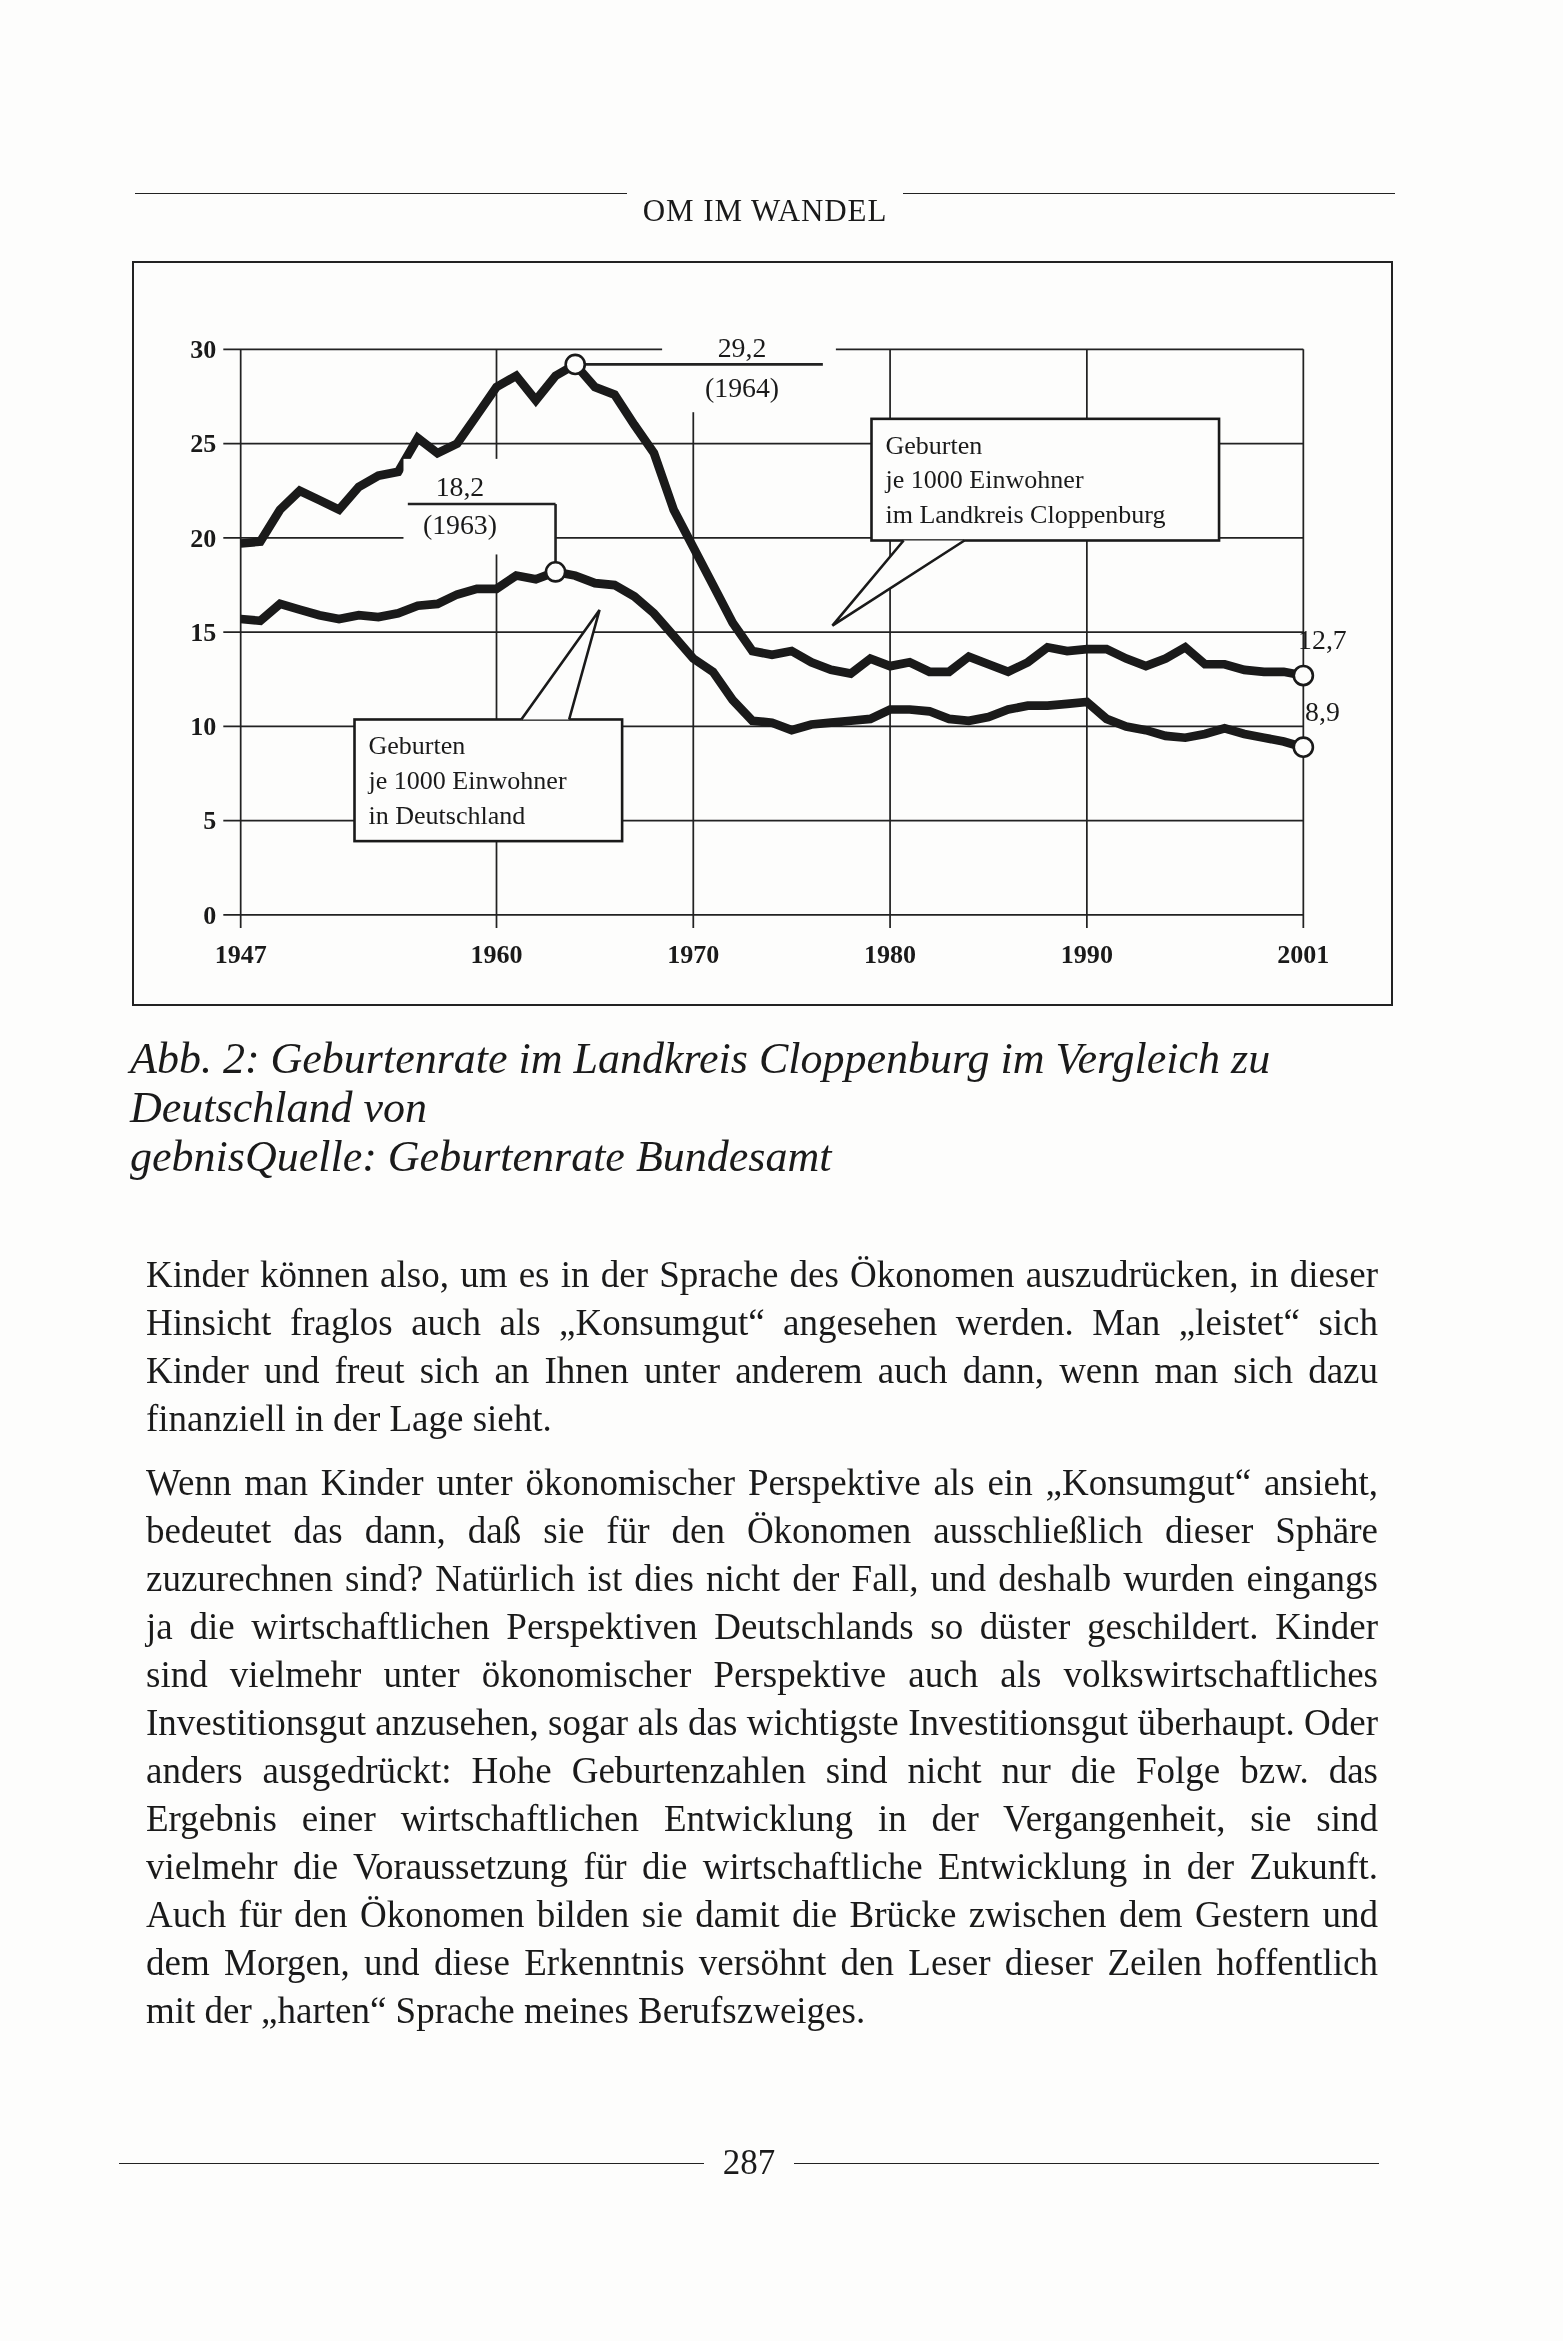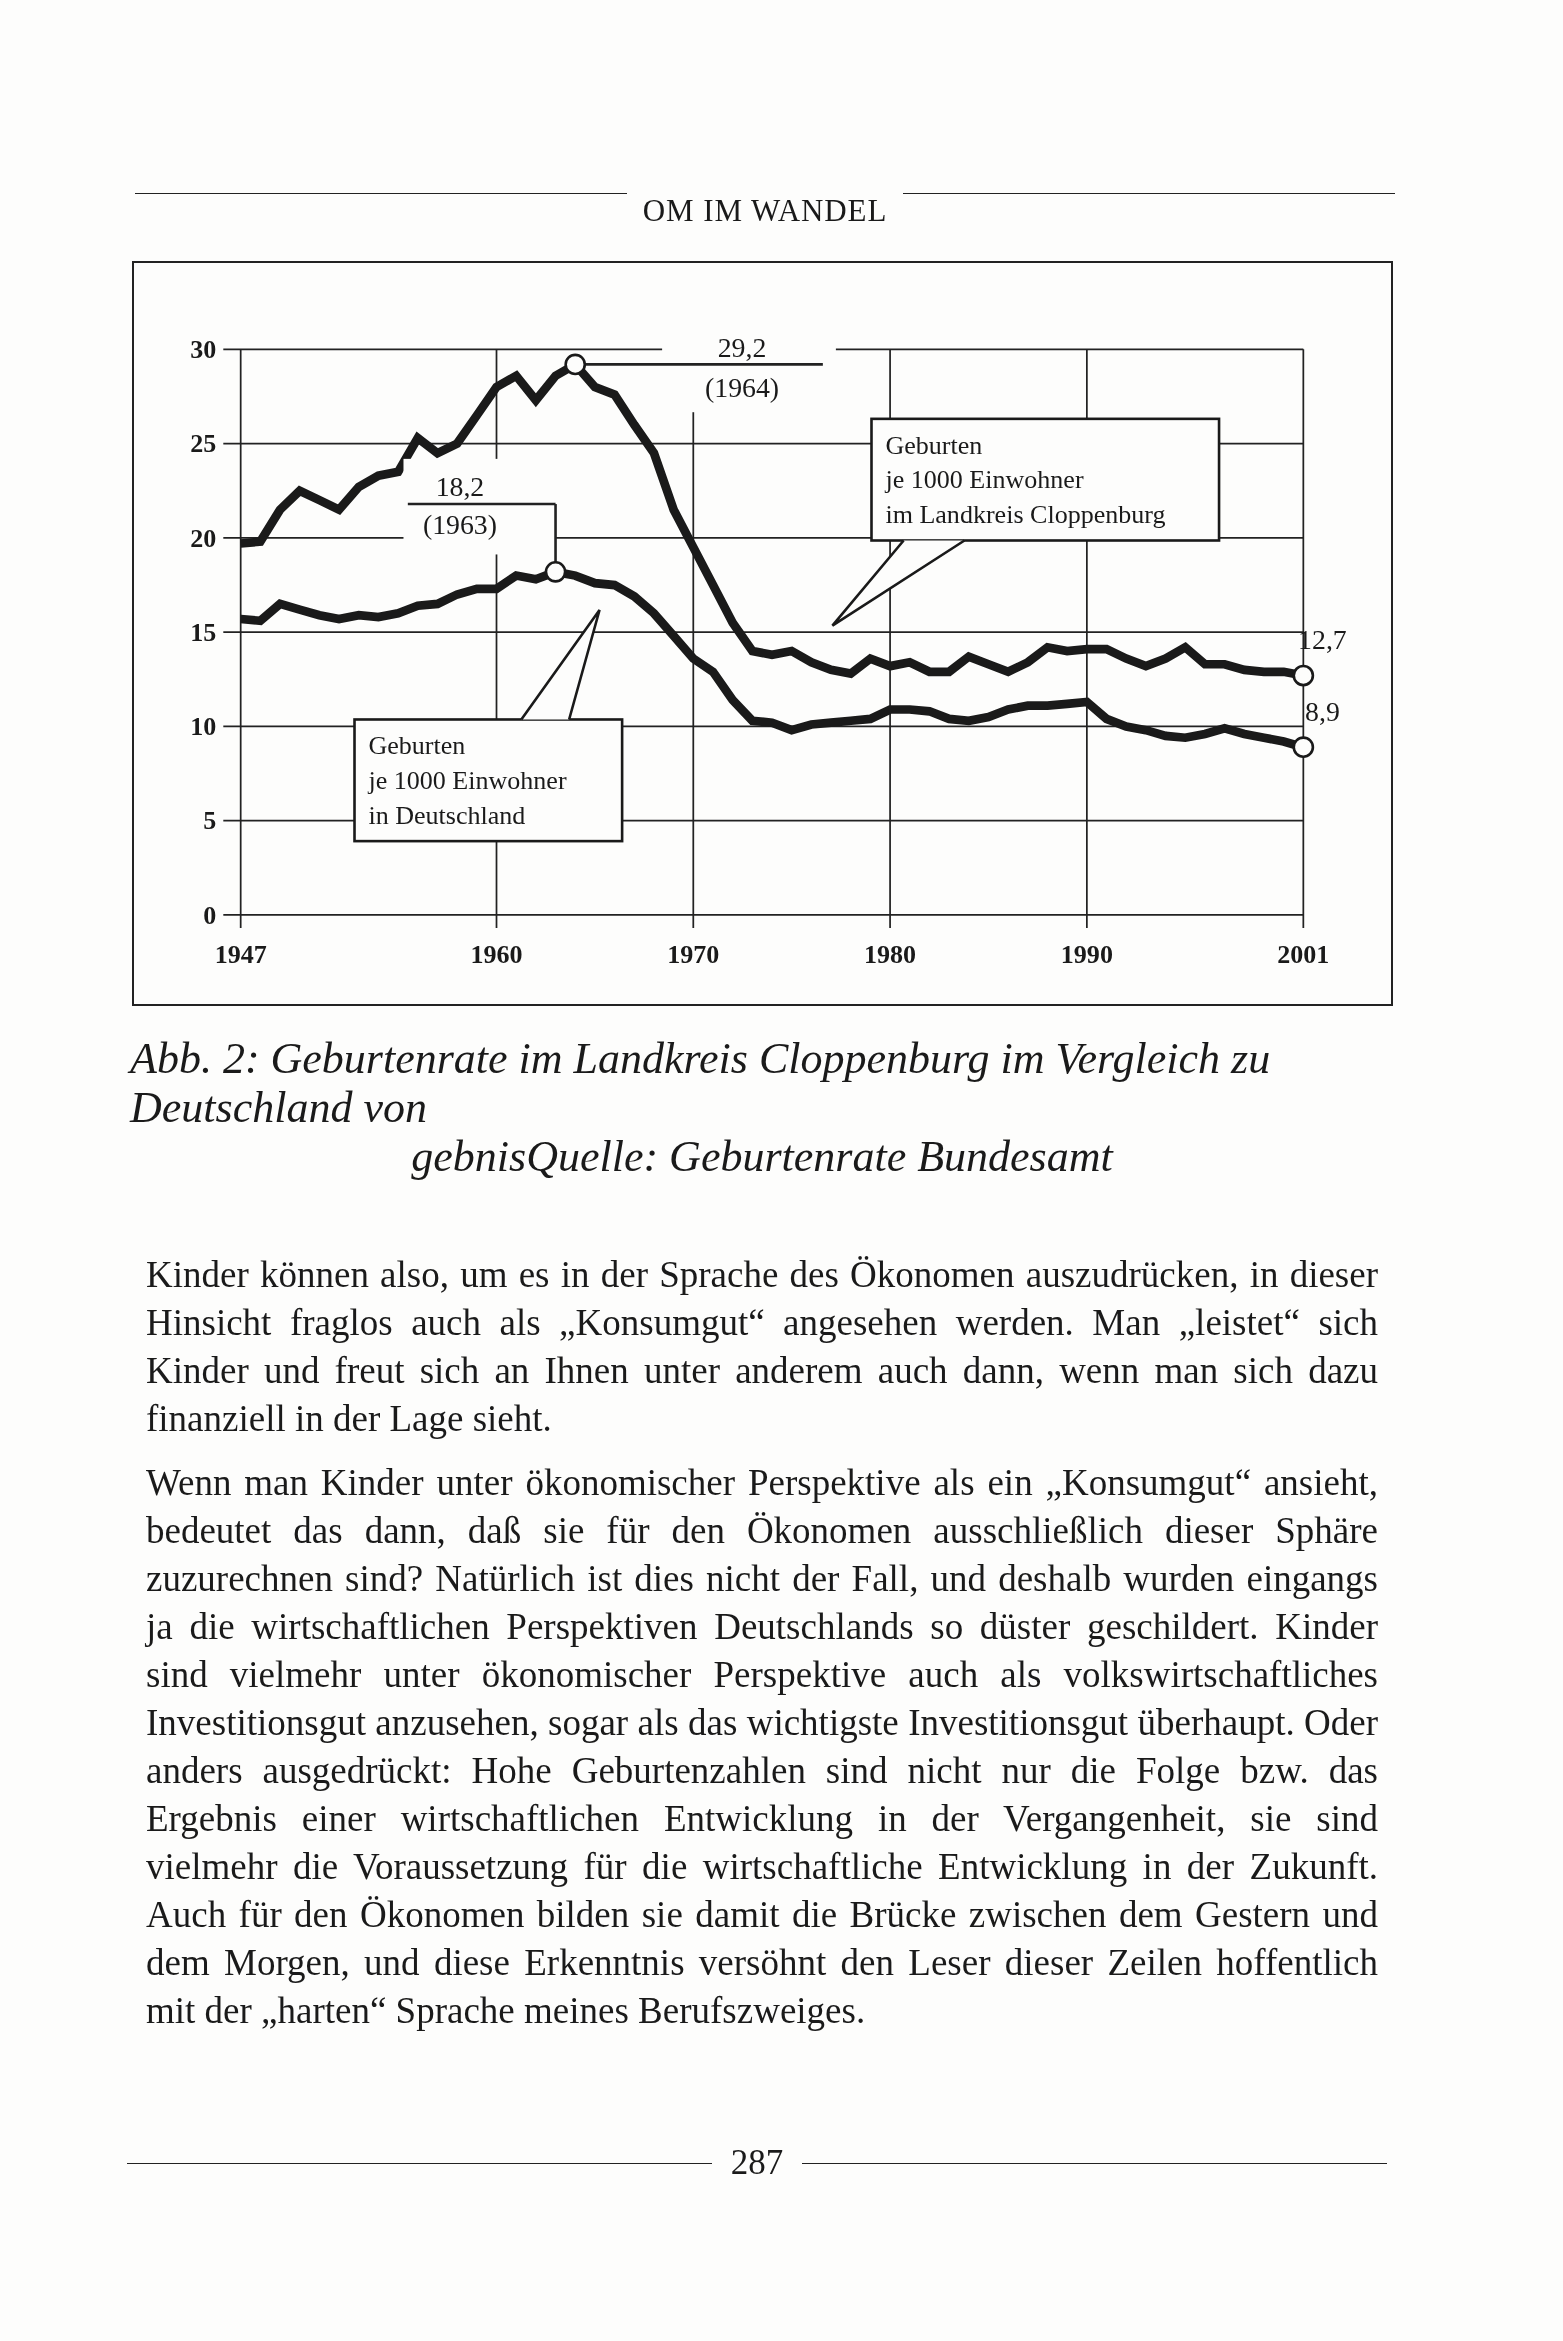--- a/index.html
+++ b/index.html
@@ -7,25 +7,25 @@
            font-family: "Liberation Serif", "DejaVu Serif", serif; color: #1a1a1a; }
     .running-head { position: absolute; top: 193px; left: 135px; width: 1260px; height: 43px;
                     display: flex; }
     .running-head .rule { flex: 1; border-top: 1.7px solid #222; }
     .running-head .title { padding: 0 15.6px; font-size: 31px; letter-spacing: 0.9px; }
     .figure-frame { position: absolute; left: 132px; top: 261px; width: 1261px; height: 745px;
                     border: 2.6px solid #222; box-sizing: border-box; }
     #chart { position: absolute; left: 0; top: 0; width: 1564px; height: 1008px; }
     .caption { position: absolute; left: 130px; top: 1034px; width: 1264px;
                font-style: italic; font-size: 44px; line-height: 49px; }
-    .caption .src-line { display: flex; justify-content: center; }
+    .caption .src-line { display: flex; justify-content: flex-start; }
     .body-text { position: absolute; left: 130px; top: 1235px; width: 1264px;
                  font-size: 37px; line-height: 48px; }
     .body-text p { margin: 16px; text-align: justify; }
-    .footer { position: absolute; top: 2137px; left: 127px; width: 1260px; height: 52px;
+    .footer { position: absolute; top: 2137px; left: 119px; width: 1260px; height: 52px;
               display: flex; align-items: center; text-align: center; }
     .footer .rule { flex: 1; border-top: 1.7px solid #222; }
     .footer .page-num { padding: 0 19px; font-size: 35px; }
     svg text { font-family: "Liberation Serif", "DejaVu Serif", serif; }
   </style>
 </head>
 <body>
 
 <div class="running-head">
   <div class="rule"></div>

